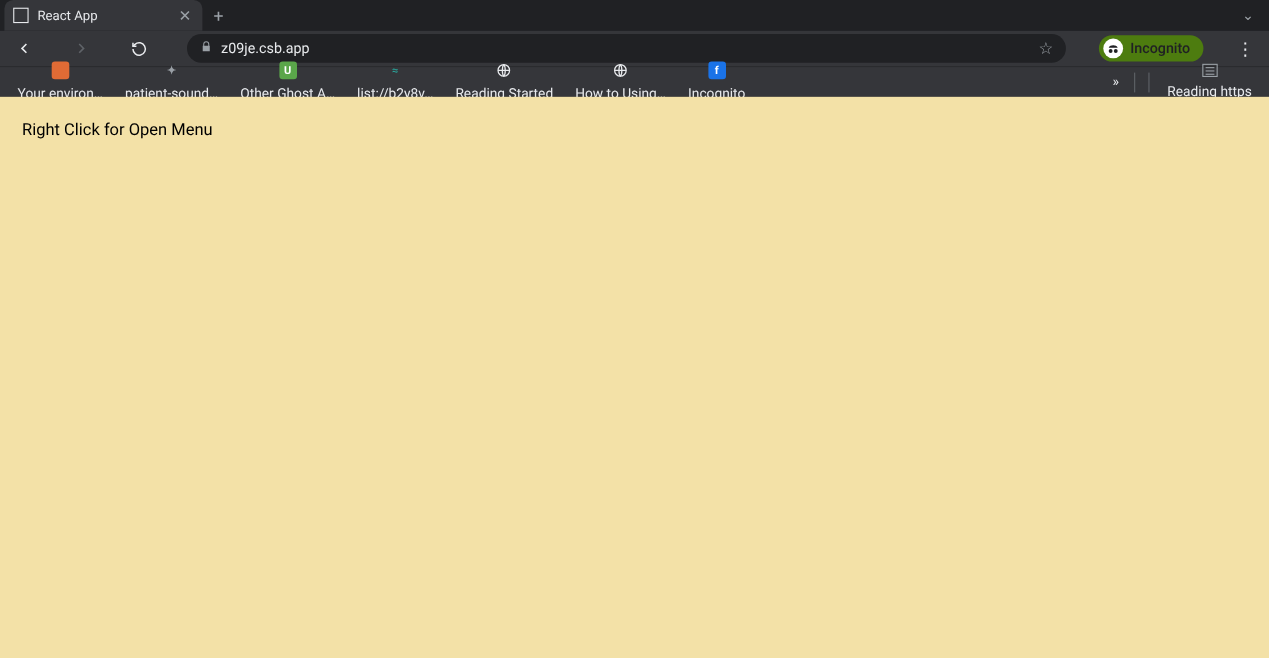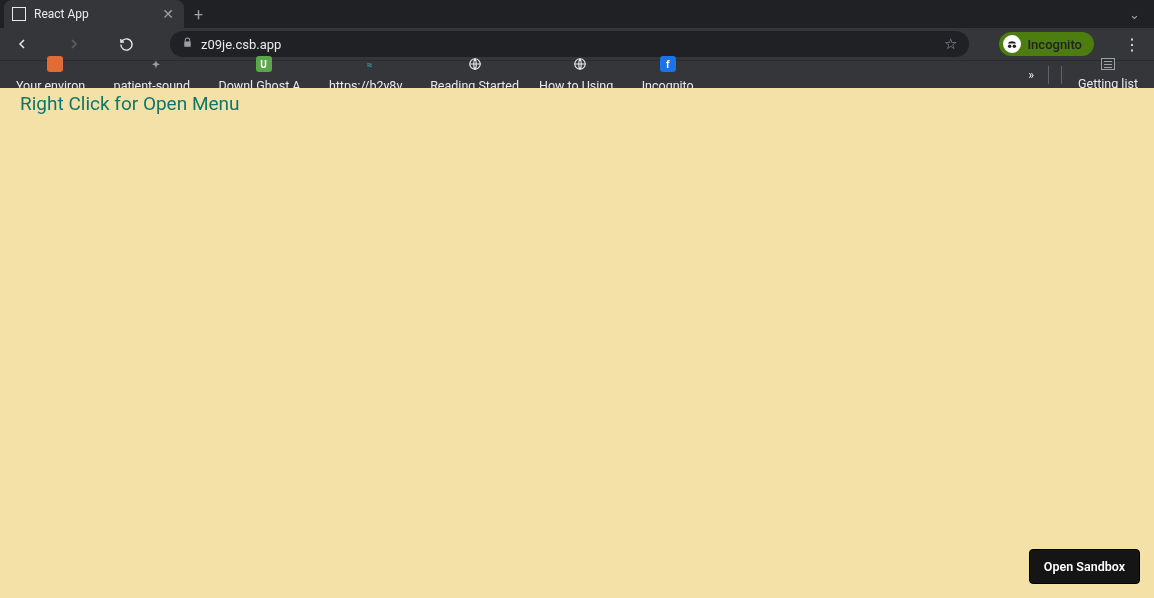--- a/index.html
+++ b/index.html
@@ -166,24 +166,24 @@
     .bm-right{margin-left:auto;display:flex;align-items:center;gap:4px;}
     
     .content {
       position:absolute;
       top:88px;
       left:0;right:0;bottom:0;
       background:#f3e1a7;
     }
     .page-text{
       position:absolute;
-      top:4px;
+      top:21px;
       left:20px;
-      font-size:19px;
-      color:#0f766e;
+      font-size:15px;
+      color:#000000;
     }
     .sandbox-btn{
       position:absolute;
       right:14px;
       bottom:14px;
       background:#151515;
       color:#fff;
       font-size:12.5px;
       font-weight:600;
       padding:9px 14px;
@@ -274,25 +274,25 @@
   <div class="bm-item">
     <span class="bm-favicon" style="background:#e06b35"></span>
     <span>Your environ…</span>
   </div>
   <div class="bm-item">
     <span class="bm-favicon" style="background:transparent;color:#9aa0a6">✦</span>
     <span>patient-sound…</span>
   </div>
   <div class="bm-item">
     <span class="bm-favicon" style="background:#5aa64a;color:#fff">U</span>
-    <span>Downl Ghost A…</span>
+    <span>Other Ghost A…</span>
   </div>
   <div class="bm-item">
     <span class="bm-favicon" style="background:transparent;color:#2aa198">≈</span>
-    <span>https://b2y8v…</span>
+    <span>list://b2y8v…</span>
   </div>
   <div class="bm-item">
     <span class="bm-favicon" style="background:transparent;color:#e8eaed">
       <svg width="14" height="14" viewBox="0 0 24 24" fill="none" stroke="currentColor" stroke-width="2">
           <circle cx="12" cy="12" r="9"></circle>
           <path d="M3 12h18M12 3c3 3 3 15 0 18M12 3c-3 3-3 15 0 18"></path>
         </svg>
     </span>
     <span>Reading Started</span>
   </div>
@@ -309,21 +309,20 @@
     <span class="bm-favicon" style="background:#1a73e8;color:#fff">f</span>
     <span>Incognito</span>
   </div>
 
   <div class="bm-right">
     <span class="bm-overflow">»</span>
     <span class="bm-sep"></span>
     <span class="bm-sep"></span>
     <div class="bm-item">
       <span class="list-icon"></span>
-      <span>Getting list</span>
+      <span>Reading https</span>
     </div>
   </div>
 </div>
 
 <div class="content">
   <div class="page-text">Right Click for Open Menu</div>
-  <div class="sandbox-btn">Open Sandbox</div>
 </div>
 
 </body></html>

